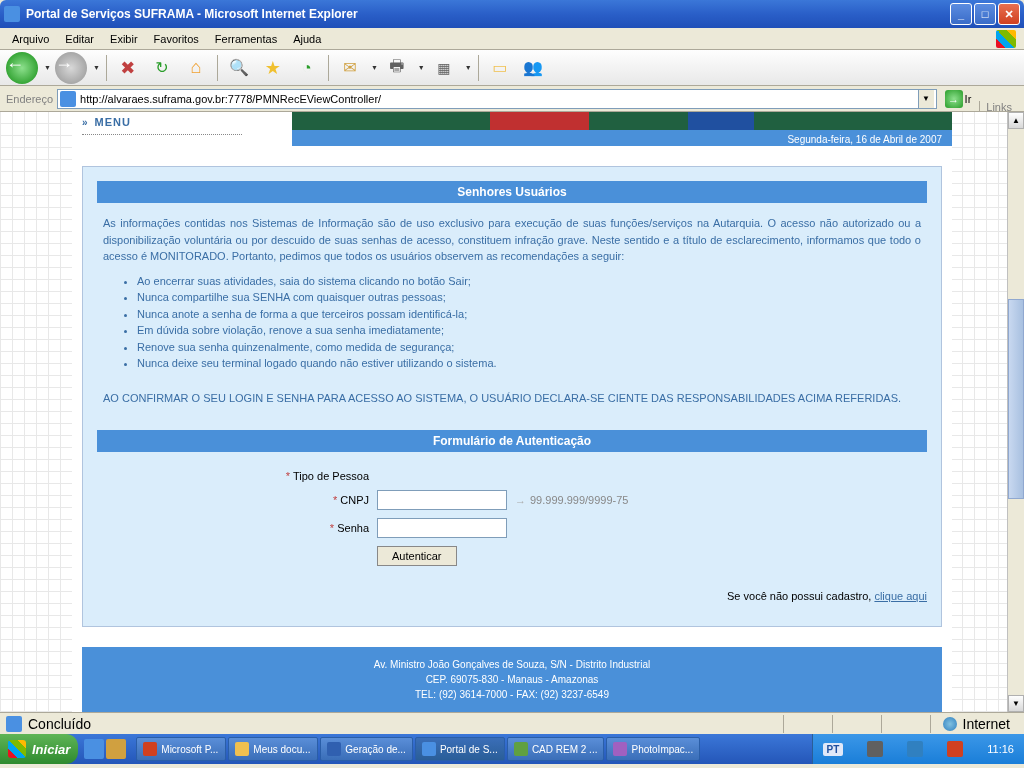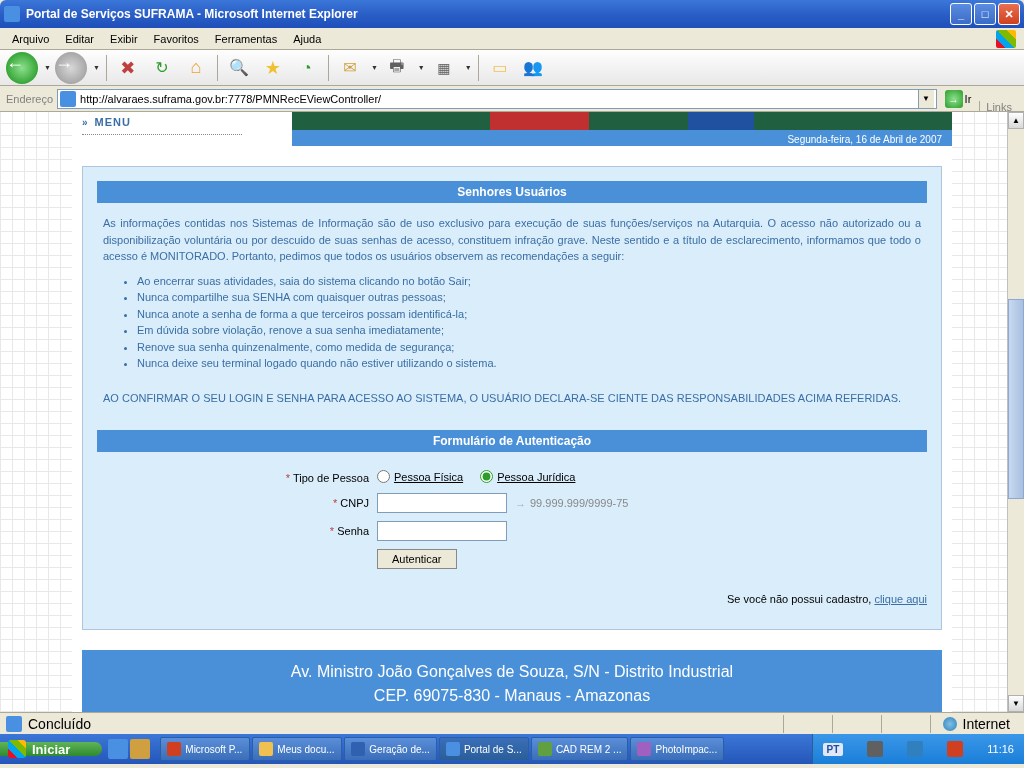--- a/index.html
+++ b/index.html
@@ -75,36 +75,36 @@
 .radio-opt { display: inline-flex; align-items: center; margin-right: 14px; }
 .radio-opt input { margin-right: 4px; accent-color: #2a9d2a; }
 .radio-opt .lbl { text-decoration: underline; }
 .text-input { width: 130px; height: 20px; border: 1px solid #7f9db9; padding: 0 4px; font-size: 11px; }
 .hint { color: #888; margin-left: 8px; font-size: 11px; }
 .hint-arrow { color: #aaa; margin-right: 4px; }
 .auth-btn { margin-left: 280px; padding: 3px 14px; background: #ece9d8; border: 1px solid #888; font-size: 11px; }
 .register-line { text-align: right; margin-top: 24px; font-size: 11px; }
 .register-line a { color: #3a6ea5; }
 
-.footer { background: #4a90d9; color: white; text-align: center; padding: 10px; font-size: 16px; line-height: 1.5; margin: 0 10px; }
+.footer { background: #4a90d9; color: white; text-align: center; padding: 10px; font-size: 10px; line-height: 1.5; margin: 0 10px; }
 .scrollbar { position: absolute; right: 0; top: 0; width: 17px; height: 100%; background: #ece9d8; border-left: 1px solid #c0c0c0; }
 .sb-btn { height: 17px; background: linear-gradient(#fefefe,#d8d8d8); border: 1px solid #b0b0b0; text-align: center; font-size: 8px; line-height: 15px; }
 .sb-thumb { height: 200px; background: linear-gradient(90deg,#c8d8f0,#a8c0e0); border: 1px solid #90a8d0; margin-top: 170px; }
 
 
 .statusbar { height: 22px; background: #ece9d8; border-top: 1px solid #aca899; display: flex; align-items: center; padding: 0 6px; font-size: 14px; }
 .status-icon { width: 16px; height: 16px; margin-right: 6px; background: #4a90e2; border-radius: 2px; }
 .status-text { flex: 1; }
 .status-sep { width: 1px; height: 18px; background: #aca899; margin: 0 4px; }
 .status-zone { display: flex; align-items: center; padding: 0 8px; }
 .globe-icon { width: 14px; height: 14px; background: radial-gradient(#80c0e0,#3080c0); border-radius: 50%; margin-right: 6px; }
 
 
 .taskbar { height: 30px; background: linear-gradient(#3b77d8, #2456b8); display: flex; align-items: center; }
-.start-btn { height: 14px; padding: 0 32px 0 8px; background: linear-gradient(#5fb556, #2e8a2e); color: white; font-weight: bold; border-radius: 0 12px 12px 0; display: flex; align-items: center; font-size: 13px; }
+.start-btn { height: 30px; padding: 0 8px 0 8px; background: linear-gradient(#5fb556, #2e8a2e); color: white; font-weight: bold; font-style: italic; border-radius: 0 12px 12px 0; display: flex; align-items: center; font-size: 13px; }
 .start-icon { width: 18px; height: 18px; background: linear-gradient(45deg,#e81123 25%, #00a4ef 25% 50%, #7fba00 50% 75%, #ffb900 75%); border-radius: 3px; margin-right: 6px; }
 .ql { display: flex; padding: 0 6px; gap: 2px; }
 .ql-icon { width: 20px; height: 20px; border-radius: 2px; }
 .task-btns { display: flex; flex: 1; gap: 2px; padding: 0 4px; overflow: hidden; }
 .task-btn { height: 24px; background: linear-gradient(#5a8ed8, #3a6eb8); border: 1px solid #2a5ea8; border-radius: 2px; color: white; padding: 0 6px; display: flex; align-items: center; font-size: 10px; min-width: 90px; max-width: 110px; overflow: hidden; white-space: nowrap; }
 .task-btn.active { background: linear-gradient(#3a6eb8, #2a5e98); }
 .task-ico { width: 14px; height: 14px; margin-right: 4px; flex-shrink: 0; border-radius: 2px; }
 .tray { height: 30px; background: linear-gradient(#3b97e8, #1a7ed8); padding: 0 10px; display: flex; align-items: center; gap: 24px; color: white; font-size: 11px; border-left: 1px solid #2a5e98; }
 .tray-icon { width: 16px; height: 16px; border-radius: 2px; }
 .lang { background: #e0e8f8; color: #2050a0; padding: 1px 4px; font-size: 10px; font-weight: bold; border-radius: 2px; }
@@ -200,30 +200,20 @@
         <li>Renove sua senha quinzenalmente, como medida de segurança;</li>
         <li>Nunca deixe seu terminal logado quando não estiver utilizando o sistema.</li>
       </ul>
       <div class="notice-footer">AO CONFIRMAR O SEU LOGIN E SENHA PARA ACESSO AO SISTEMA, O USUÁRIO DECLARA-SE CIENTE DAS RESPONSABILIDADES ACIMA REFERIDAS.</div>
 
       <div class="form-panel">
         <div class="section-header">Formulário de Autenticação</div>
         <div class="form-body">
           <div class="form-row">
             <div class="form-label"><span class="req">* </span><span>Tipo de Pessoa</span></div>
-            <div>
-              <label class="radio-opt">
-                  <input type="radio" name="tp" style="">
-                  <span class="lbl">Pessoa Física</span>
-                </label>
-              <label class="radio-opt">
-                  <input type="radio" name="tp" checked="" style="">
-                  <span class="lbl">Pessoa Jurídica</span>
-                </label>
-            </div>
           </div>
           <div class="form-row">
             <div class="form-label"><span class="req">* </span><span>CNPJ</span></div>
             <input class="text-input" type="text" style="">
             <span class="hint"><span class="hint-arrow">→</span><span>99.999.999/9999-75</span></span>
           </div>
           <div class="form-row">
             <div class="form-label"><span class="req">* </span><span>Senha</span></div>
             <input class="text-input" type="password" style="">
           </div>

